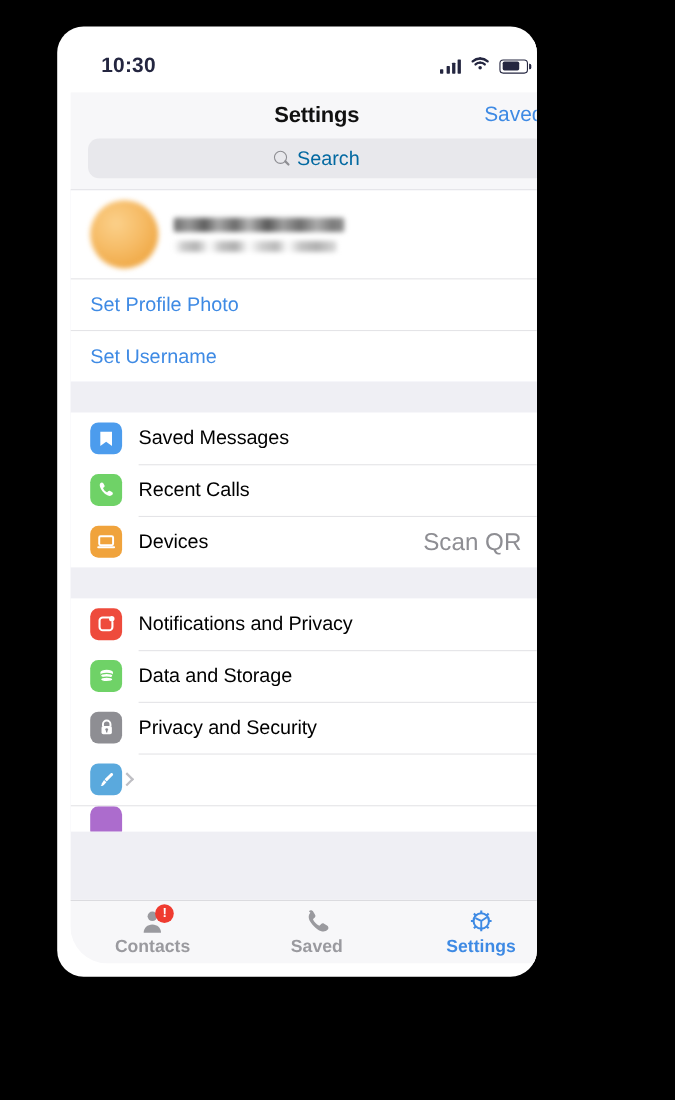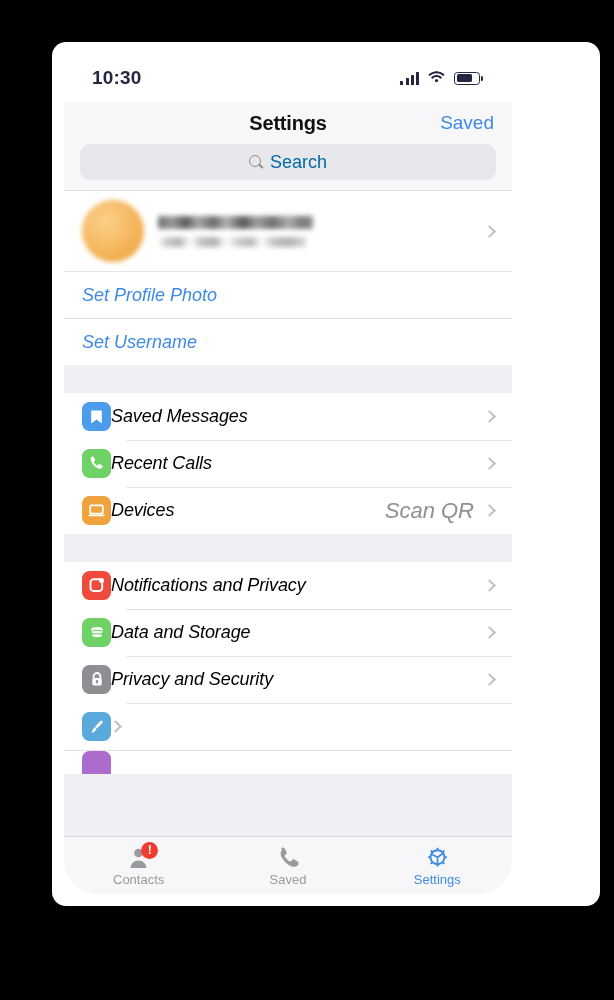--- a/index.html
+++ b/index.html
@@ -6,24 +6,24 @@
   html, body {
     width:614px; height:1000px;
     background:#000;
     font-family:"Liberation Sans", sans-serif;
     overflow:hidden;
   }
 
   
   #phone-frame{
     position:absolute;
-    left:52px; top:42px;
-    width:548px; height:864px;
+    left:52px; top:24px;
+    width:436px; height:864px;
     background:#ffffff;
-    border-radius:14px;
+    border-radius:24px;
     overflow:hidden;
   }
   #screen{
     position:absolute;
     left:12px; top:12px;
     width:448px; height:840px;
     background:#ffffff;
     border-radius:34px;
     overflow:hidden;
     display:flex;
@@ -120,21 +120,21 @@
     transform:rotate(45deg); border-radius:1px;
   }
 
   
   #content{
     flex:1 1 auto;
     background:#efeff4;
     overflow:hidden;
     position:relative;
   }
-  .group{ background:#ffffff;font-style:italic; }
+  .group{ background:#ffffff; }
   .gap{ height:28px; background:#efeff4; }
 
   
   #profile-row{
     height:80px;
     display:flex;
     align-items:center;
     padding:0 18px 0 18px;
     cursor:pointer;
     position:relative;
@@ -201,20 +201,21 @@
     height:1px; background:#e4e4e7;
   }
   .ic{
     width:29px; height:29px;
     border-radius:7.5px;
     flex:0 0 auto;
     position:relative;
     display:flex; align-items:center; justify-content:center;
   }
   .row-label{
+    margin-left:15px;
     font-size:18px;
     color:#000;
     flex:1 1 auto;
     letter-spacing:-.1px;
   }
   .row-value{
     font-size:22px;
     color:#8e8e93;
     margin-right:11px;
   }
@@ -248,21 +249,21 @@
     flex:1 1 0;
     height:100%;
     display:flex;
     flex-direction:column;
     align-items:center;
     justify-content:center;
     gap:2px;
     cursor:pointer;
     position:relative;
   }
-  .tab-label{ font-size:13px; font-weight:normal; color:#9a9a9f; }
+  .tab-label{ font-size:16px; font-weight:bold; color:#9a9a9f; }
   .tab.active .tab-label{ color:#3e8ae4; }
   .tab-ico{ width:27px; height:25px; position:relative; }
   .badge{
     position:absolute;
     right:-6px; top:-3px;
     width:17px; height:17px;
     border-radius:50%;
     background:#ef3b30;
     color:#fff;
     font-size:12px;

